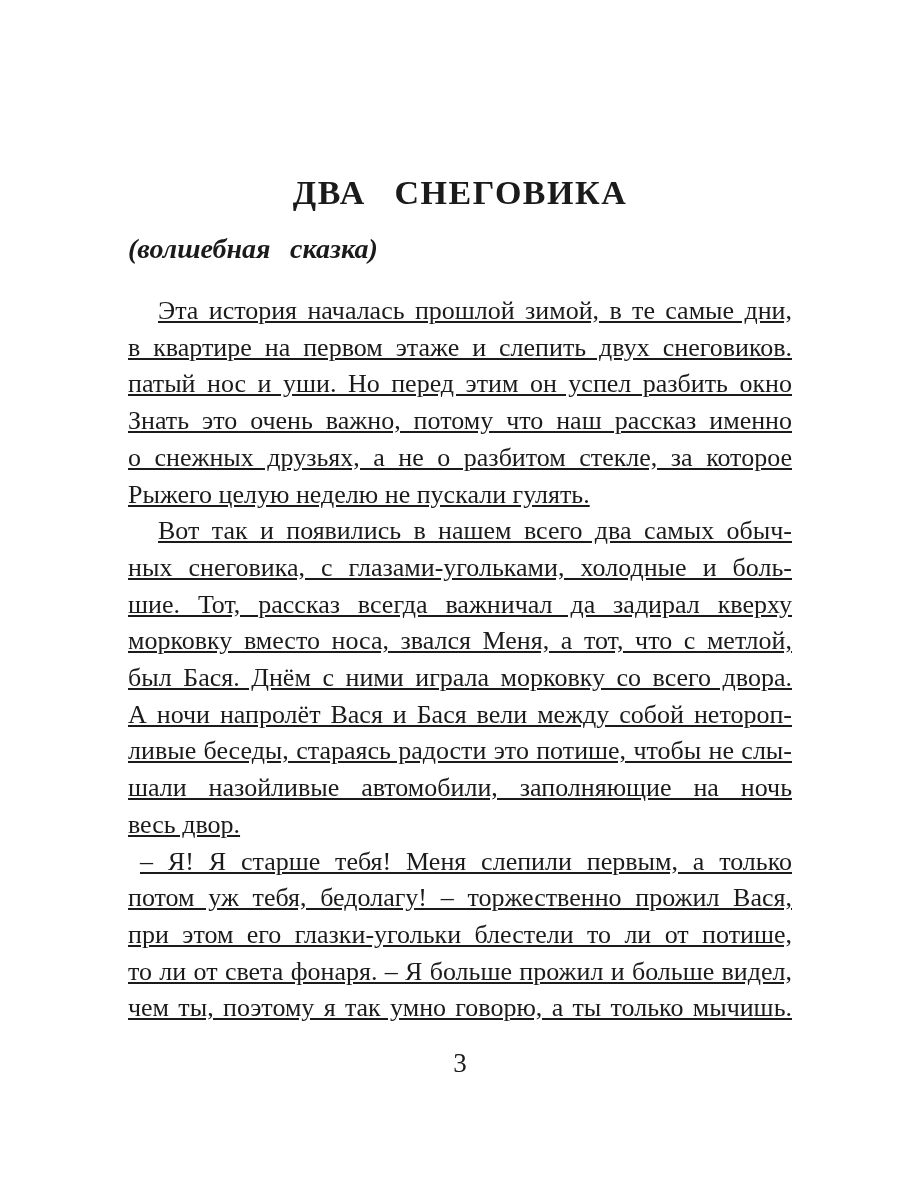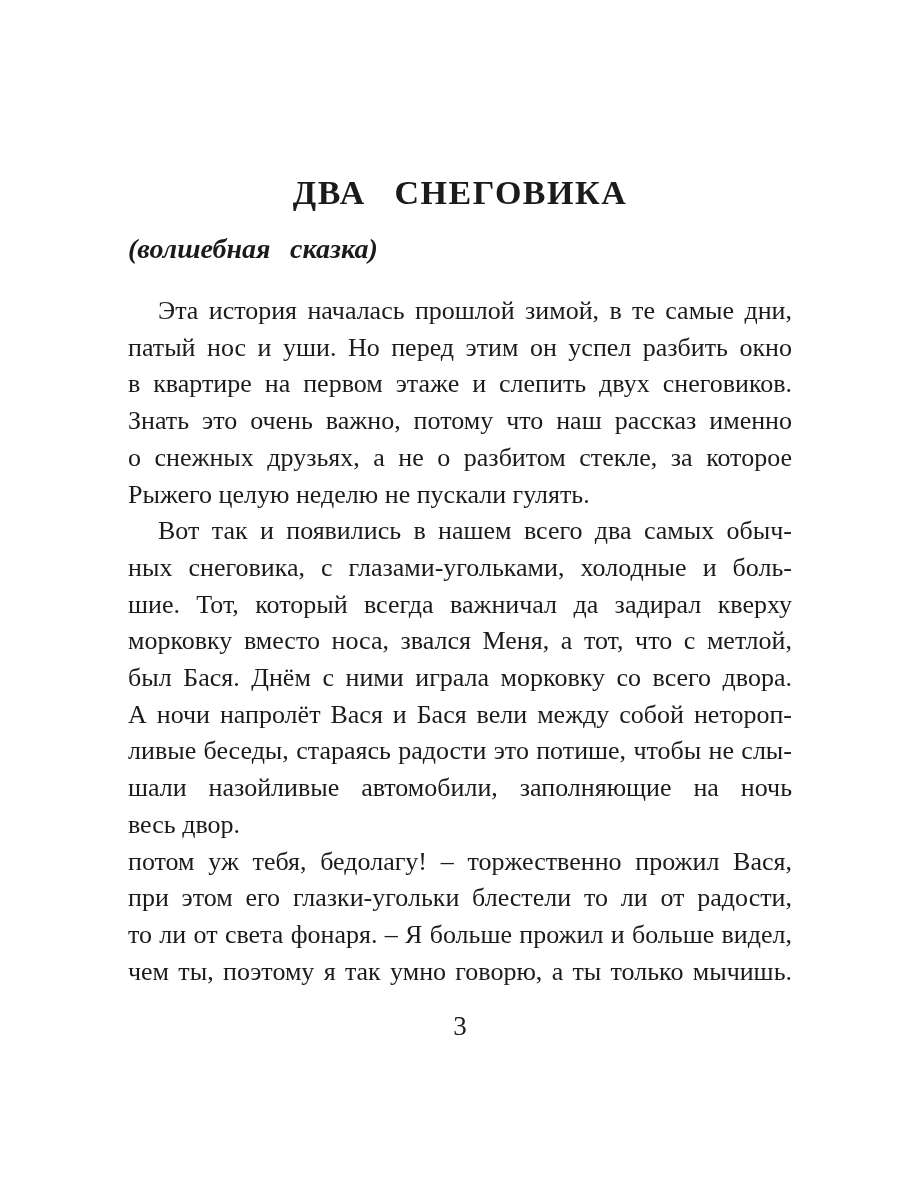--- a/index.html
+++ b/index.html
@@ -38,21 +38,21 @@
     line-height: 28px;
     margin-top: 25px;
     word-spacing: 0.45em;
     white-space: nowrap;
   }
   .text-body {
     margin-top: 30px;
     font-size: 26px;
     line-height: 36.7px;
   }
-  .paragraph { margin: 0; }
+  .paragraph { margin: 0; text-decoration: underline; }
   .line {
     text-align: justify;
     text-align-last: justify;
     white-space: normal;
   }
   .line.first { text-indent: 30px; }
   .paragraph.dialogue .line.first { text-indent: 12px; }
   .line.endline { text-align-last: left; }
   .page-number {
     text-align: center;
@@ -63,38 +63,39 @@
 </style>
 </head>
 <body>
 
 <div class="page">
   <div class="title">ДВА СНЕГОВИКА</div>
   <div class="subtitle">(волшебная сказка)</div>
   <div class="text-body">
       <div class="paragraph">
         <div class="line first">Эта история началась прошлой зимой, в те самые дни,</div>
+        <div class="line">в квартире на первом этаже и слепить двух снеговиков.</div>
         <div class="line">патый нос и уши. Но перед этим он успел разбить окно</div>
-        <div class="line">в квартире на первом этаже и слепить двух снеговиков.</div>
         <div class="line">Знать это очень важно, потому что наш рассказ именно</div>
         <div class="line">о снежных друзьях, а не о разбитом стекле, за которое</div>
         <div class="line endline">Рыжего целую неделю не пускали гулять.</div>
       </div>
       <div class="paragraph">
         <div class="line first">Вот так и появились в нашем всего два самых обыч-</div>
         <div class="line">ных снеговика, с глазами-угольками, холодные и боль-</div>
-        <div class="line">шие. Тот, который всегда важничал да задирал кверху</div>
+        <div class="line">шие. Тот, рассказ всегда важничал да задирал кверху</div>
         <div class="line">морковку вместо носа, звался Меня, а тот, что с метлой,</div>
         <div class="line">был Бася. Днём с ними играла морковку со всего двора.</div>
         <div class="line">А ночи напролёт Вася и Бася вели между собой нетороп-</div>
         <div class="line">ливые беседы, стараясь радости это потише, чтобы не слы-</div>
         <div class="line">шали назойливые автомобили, заполняющие на ночь</div>
         <div class="line endline">весь двор.</div>
       </div>
       <div class="paragraph dialogue">
+        <div class="line first">– Я! Я старше тебя! Меня слепили первым, а только</div>
         <div class="line">потом уж тебя, бедолагу! – торжественно прожил Вася,</div>
-        <div class="line">при этом его глазки-угольки блестели то ли от радости,</div>
+        <div class="line">при этом его глазки-угольки блестели то ли от потише,</div>
         <div class="line">то ли от света фонаря. – Я больше прожил и больше видел,</div>
         <div class="line">чем ты, поэтому я так умно говорю, а ты только мычишь.</div>
       </div>
     </div>
   <div class="page-number">3</div>
 </div>
 
 </body></html>

